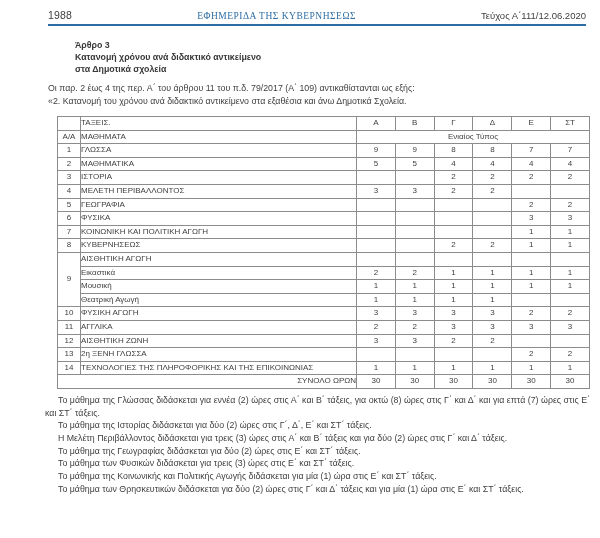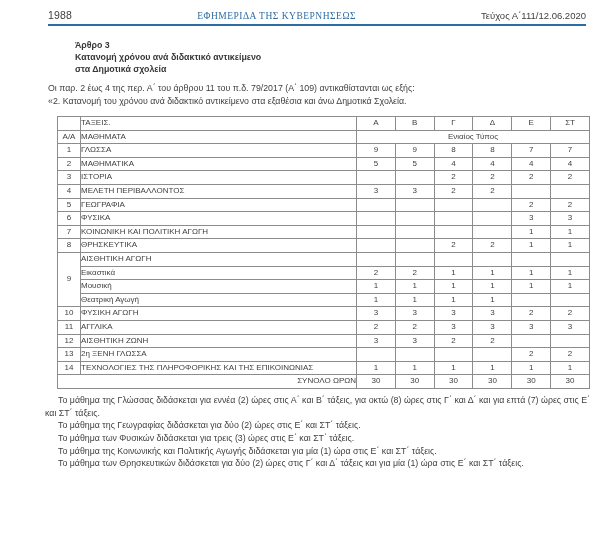--- a/index.html
+++ b/index.html
@@ -178,21 +178,21 @@
             <td class="left">ΚΟΙΝΩΝΙΚΗ ΚΑΙ ΠΟΛΙΤΙΚΗ ΑΓΩΓΗ</td>
             <td class="ctr"></td>
             <td class="ctr"></td>
             <td class="ctr"></td>
             <td class="ctr"></td>
             <td class="ctr">1</td>
             <td class="ctr">1</td>
           </tr>
           <tr>
             <td class="num">8</td>
-            <td class="left">ΘΡΗΣΚΕΥΤΙΚΑ</td>
+            <td class="left">ΚΥΒΕΡΝΗΣΕΩΣ</td>
             <td class="ctr"></td>
             <td class="ctr"></td>
             <td class="ctr">2</td>
             <td class="ctr">2</td>
             <td class="ctr">1</td>
             <td class="ctr">1</td>
           </tr>
           <tr>
             <td class="num" rowspan="4">9</td>
             <td class="left">ΑΙΣΘΗΤΙΚΗ ΑΓΩΓΗ</td>
@@ -289,20 +289,22 @@
             <td class="ctr">30</td>
             <td class="ctr">30</td>
             <td class="ctr">30</td>
             <td class="ctr">30</td>
           </tr>
       </tfoot>
     </table>
 
     <div class="notes">
         <p class="note">Το μάθημα της Γλώσσας διδάσκεται για εννέα (2) ώρες στις Α΄ και Β΄ τάξεις, για οκτώ (8) ώρες στις Γ΄ και Δ΄ και για επτά (7) ώρες στις Ε΄ και ΣΤ΄ τάξεις.</p>
+        <p class="note">Το μάθημα της Ιστορίας διδάσκεται για δύο (2) ώρες στις Γ΄, Δ΄, Ε΄ και ΣΤ΄ τάξεις.</p>
+        <p class="note">Η Μελέτη Περιβάλλοντος διδάσκεται για τρεις (3) ώρες στις Α΄ και Β΄ τάξεις και για δύο (2) ώρες στις Γ΄ και Δ΄ τάξεις.</p>
         <p class="note">Το μάθημα της Γεωγραφίας διδάσκεται για δύο (2) ώρες στις Ε΄ και ΣΤ΄ τάξεις.</p>
         <p class="note">Το μάθημα των Φυσικών διδάσκεται για τρεις (3) ώρες στις Ε΄ και ΣΤ΄ τάξεις.</p>
         <p class="note">Το μάθημα της Κοινωνικής και Πολιτικής Αγωγής διδάσκεται για μία (1) ώρα στις Ε΄ και ΣΤ΄ τάξεις.</p>
         <p class="note">Το μάθημα των Θρησκευτικών διδάσκεται για δύο (2) ώρες στις Γ΄ και Δ΄ τάξεις και για μία (1) ώρα στις Ε΄ και ΣΤ΄ τάξεις.</p>
       </div>
 
   </div>
 </div>
 
 </body></html>

